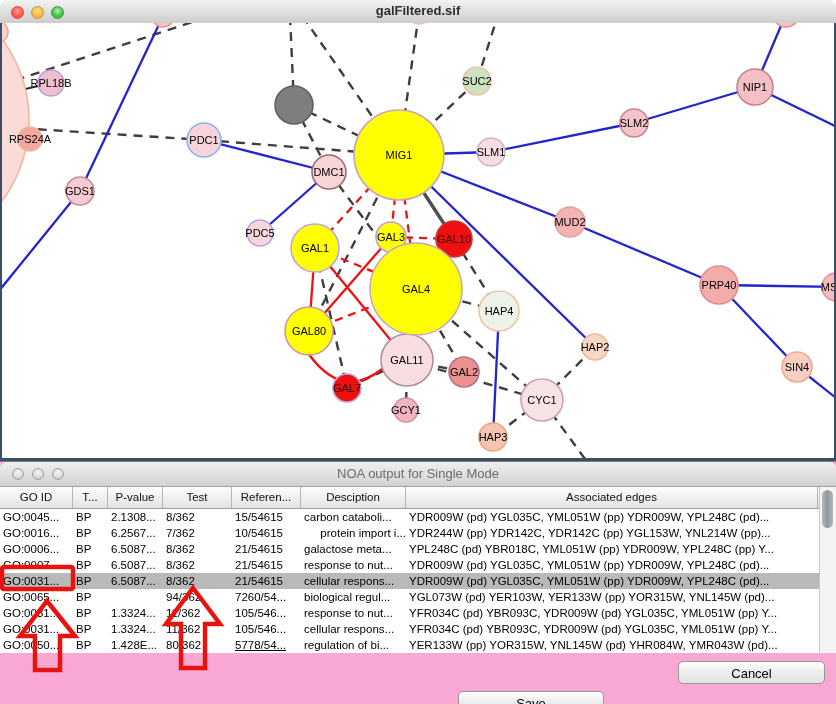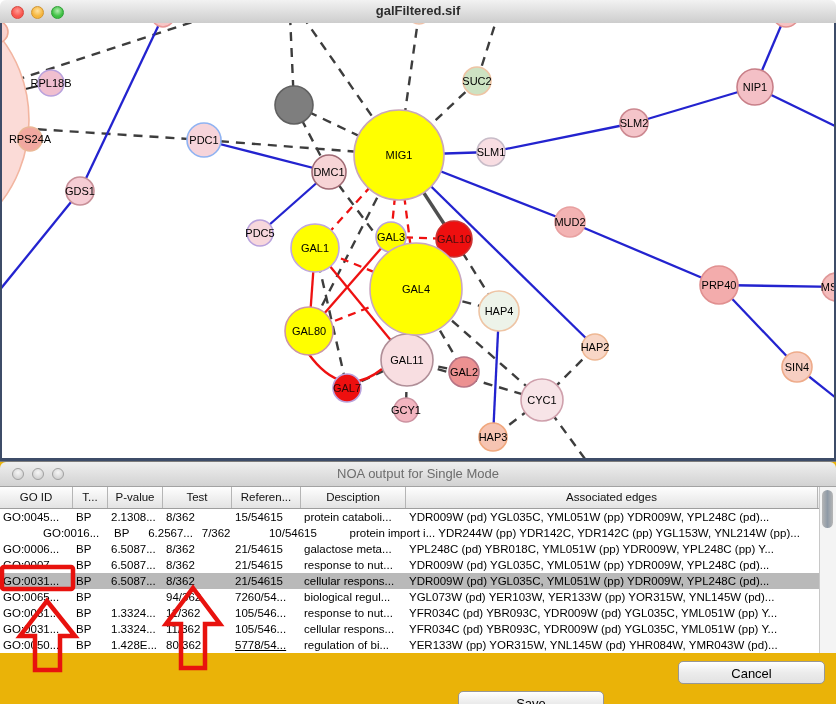--- a/index.html
+++ b/index.html
@@ -15,21 +15,21 @@
   .tl{position:absolute;top:6px;width:13px;height:13px;border-radius:50%;box-sizing:border-box;}
   .tl.red{left:11px;background:radial-gradient(circle at 50% 35%,#ff9c95,#f8564e 60%);border:1px solid #d8453d;}
   .tl.yellow{left:31px;background:radial-gradient(circle at 50% 35%,#ffe2a0,#f5b63e 60%);border:1px solid #d2952f;}
   .tl.green{left:51px;background:radial-gradient(circle at 50% 35%,#b4eeb0,#3fc043 60%);border:1px solid #2da035;}
   .canvas{position:absolute;left:0;top:23px;width:836px;height:438px;background:#fff;
     border-left:2px solid #3d4c68;border-right:2px solid #3d4c68;border-bottom:3px solid #3d4c68;
     box-sizing:border-box;overflow:hidden;}
   .canvas svg{display:block;}
 
   
-  .noa-window{position:absolute;left:0;top:461px;width:836px;height:243px;background:#eab308;
+  .noa-window{position:absolute;left:0;top:461px;width:836px;height:243px;background:#f9a8d4;
     border-top:1px solid #7d7d7d;box-sizing:border-box;}
   .titlebar2{position:relative;height:24px;border-radius:6px 6px 0 0;
     background:linear-gradient(#efefef,#d2d2d2);border-bottom:1px solid #a2a2a2;}
   .titlebar2 .win-title{position:absolute;left:0;right:0;top:4px;text-align:center;
     font-size:13px;color:#6d6d6d;}
   .tl2{position:absolute;top:6px;width:12px;height:12px;border-radius:50%;box-sizing:border-box;
     background:radial-gradient(circle at 50% 35%,#f6f6f6,#d4d4d4 70%);border:1px solid #a0a0a0;}
   .table{position:absolute;left:0;top:25px;width:836px;background:#fff;}
   .thead{display:flex;height:21px;background:linear-gradient(#fefefe,#e3e3e3);
     border-bottom:1px solid #9e9e9e;}
@@ -204,25 +204,25 @@
           <div class="th" style="width: 105px;">Desciption</div>
           <div class="th" style="width: 412px;">Associated edges</div>
         </div>
       <div id="tbody">
           <div class="trow">
             <div class="td" style="width: 73px;">GO:0045...</div>
             <div class="td" style="width: 35px;">BP</div>
             <div class="td" style="width: 55px;">2.1308...</div>
             <div class="td" style="width: 69px;">8/362</div>
             <div class="td" style="width: 69px;">15/54615</div>
-            <div class="td" style="width: 105px;">protein cataboli...</div>
+            <div class="td" style="width: 105px;">carbon cataboli...</div>
             <div class="td" style="width: 412px;">YDR009W (pd) YGL035C, YML051W (pp) YDR009W, YPL248C (pd)...</div>
           </div>
           <div class="trow">
-            <div class="td" style="width: 73px; margin-left: 40px;">GO:0016...</div>
+            <div class="td" style="width: 73px;">GO:0016...</div>
             <div class="td" style="width: 35px;">BP</div>
             <div class="td" style="width: 55px;">6.2567...</div>
             <div class="td" style="width: 69px;">7/362</div>
             <div class="td" style="width: 69px;">10/54615</div>
             <div class="td" style="width: 105px; text-align: right;">protein import i...</div>
             <div class="td" style="width: 412px;">YDR244W (pp) YDR142C, YDR142C (pp) YGL153W, YNL214W (pp)...</div>
           </div>
           <div class="trow">
             <div class="td" style="width: 73px;">GO:0006...</div>
             <div class="td" style="width: 35px;">BP</div>

